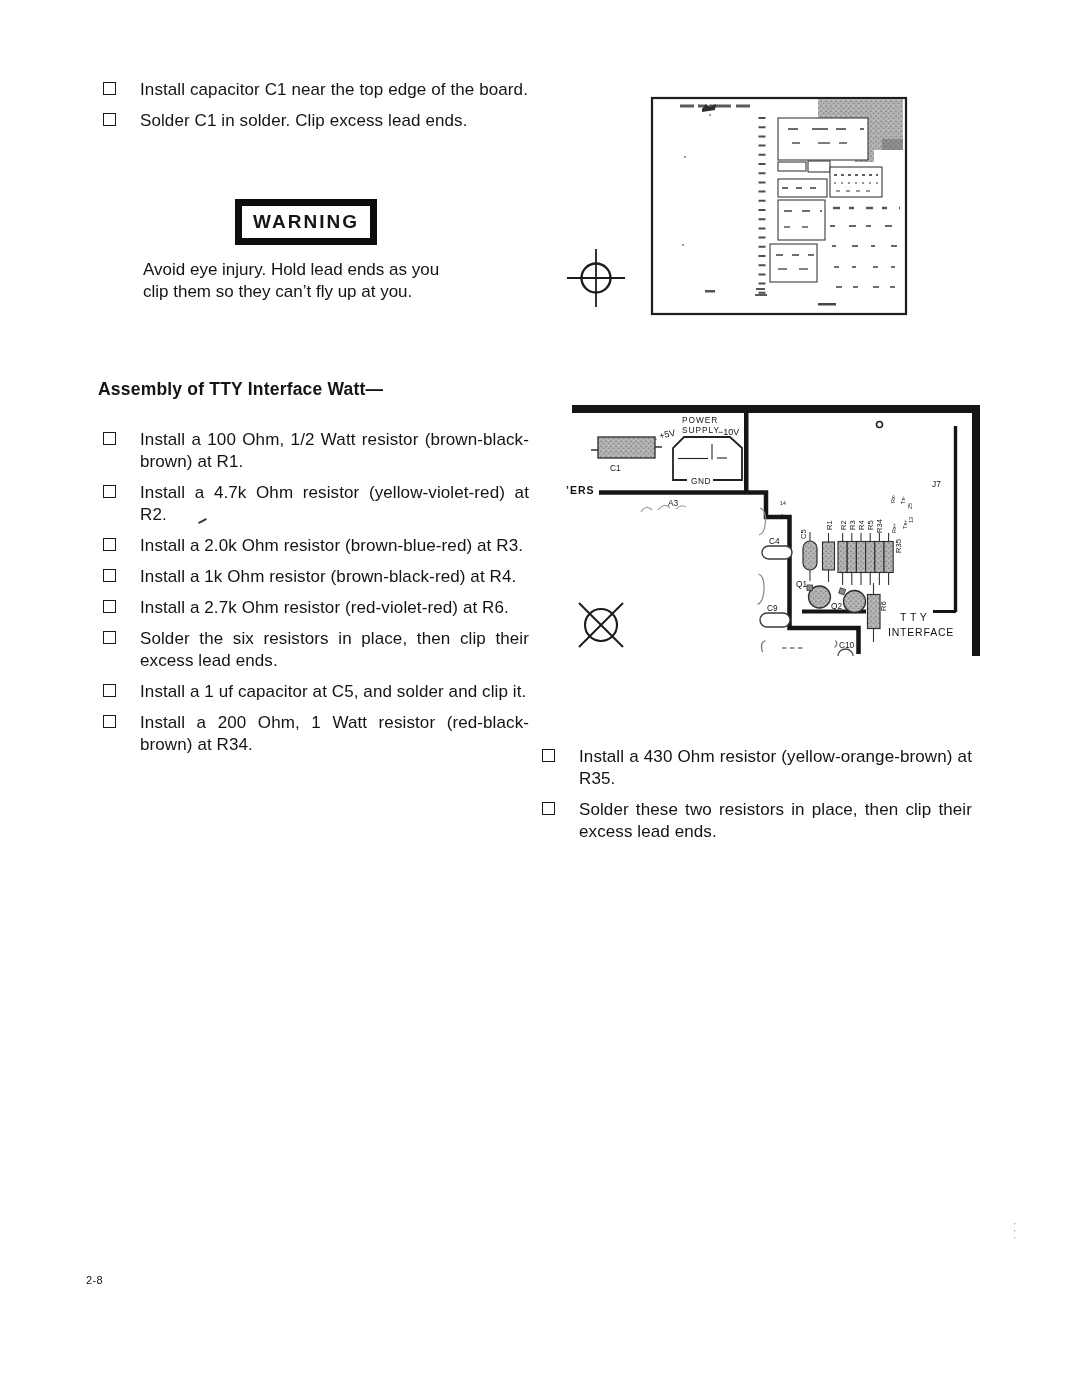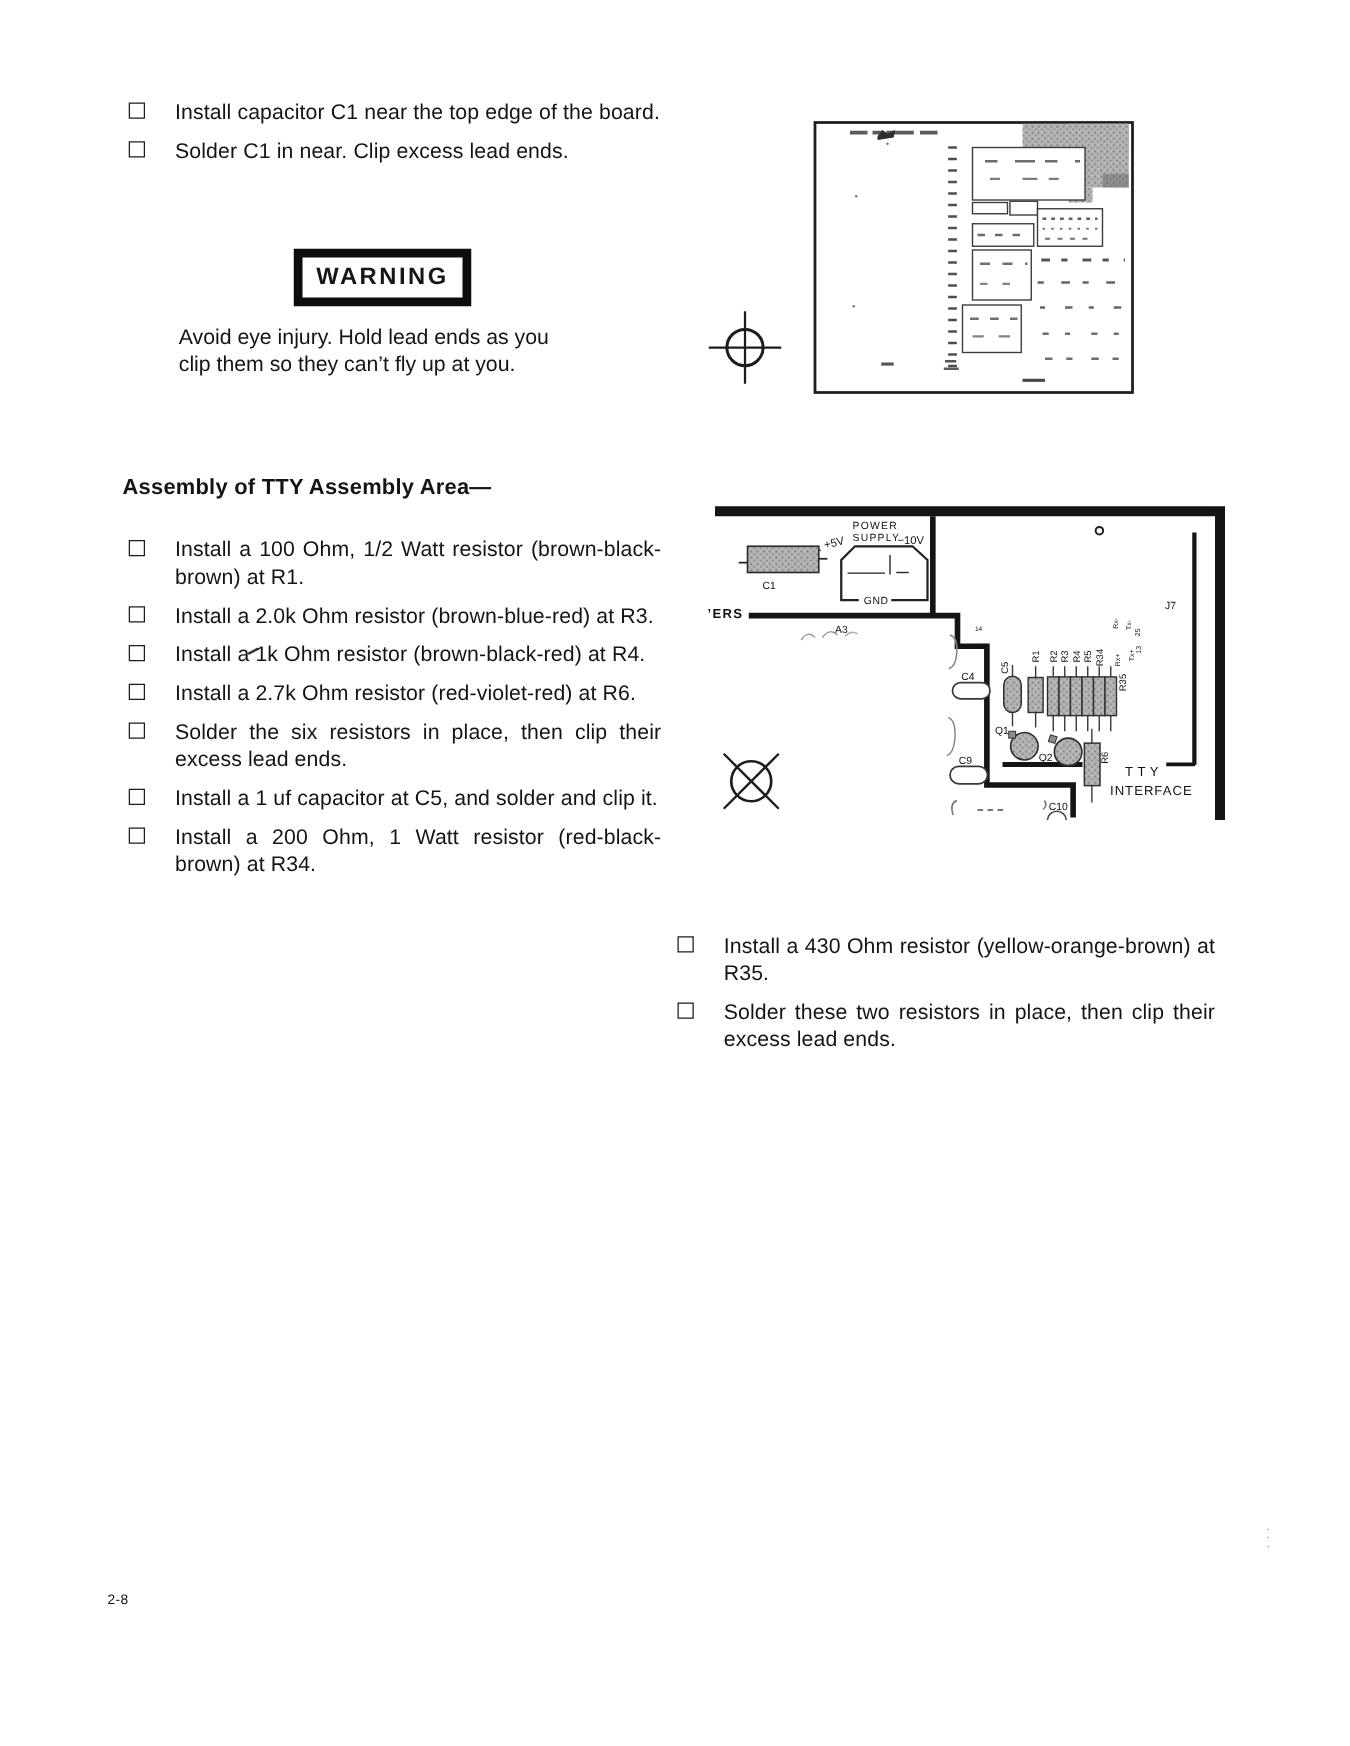--- a/index.html
+++ b/index.html
@@ -39,36 +39,40 @@
 
 <div class="page">
 
   <div id="top-list" class="list">
     <div class="item">
       <span class="cb"></span>
       <span class="itxt">Install capacitor C1 near the top edge of the board.</span>
     </div>
     <div class="item">
       <span class="cb"></span>
-      <span class="itxt">Solder C1 in near. Clip excess lead ends.</span>
+      <span class="itxt">Solder C1 in solder. Clip excess lead ends.</span>
     </div>
   </div>
 
   <div id="warn-box">
     <span class="wtitle">WARNING</span>
   </div>
   <div id="warn-text">Avoid eye injury.  Hold lead ends as you clip them so they can’t fly up at you.</div>
 
-  <div id="heading">Assembly of TTY Assembly Area—</div>
+  <div id="heading">Assembly of TTY Interface Watt—</div>
   <div class="accent"></div>
 
   <div id="main-list" class="list">
     <div class="item">
       <span class="cb"></span>
       <span class="itxt">Install a 100 Ohm, 1/2 Watt resistor (brown-black-brown) at R1.</span>
+    </div>
+    <div class="item">
+      <span class="cb"></span>
+      <span class="itxt">Install a 4.7k Ohm resistor (yellow-violet-red) at R2.</span>
     </div>
     <div class="item">
       <span class="cb"></span>
       <span class="itxt">Install a 2.0k Ohm resistor (brown-blue-red) at R3.</span>
     </div>
     <div class="item">
       <span class="cb"></span>
       <span class="itxt">Install a 1k Ohm resistor (brown-black-red) at R4.</span>
     </div>
     <div class="item">

